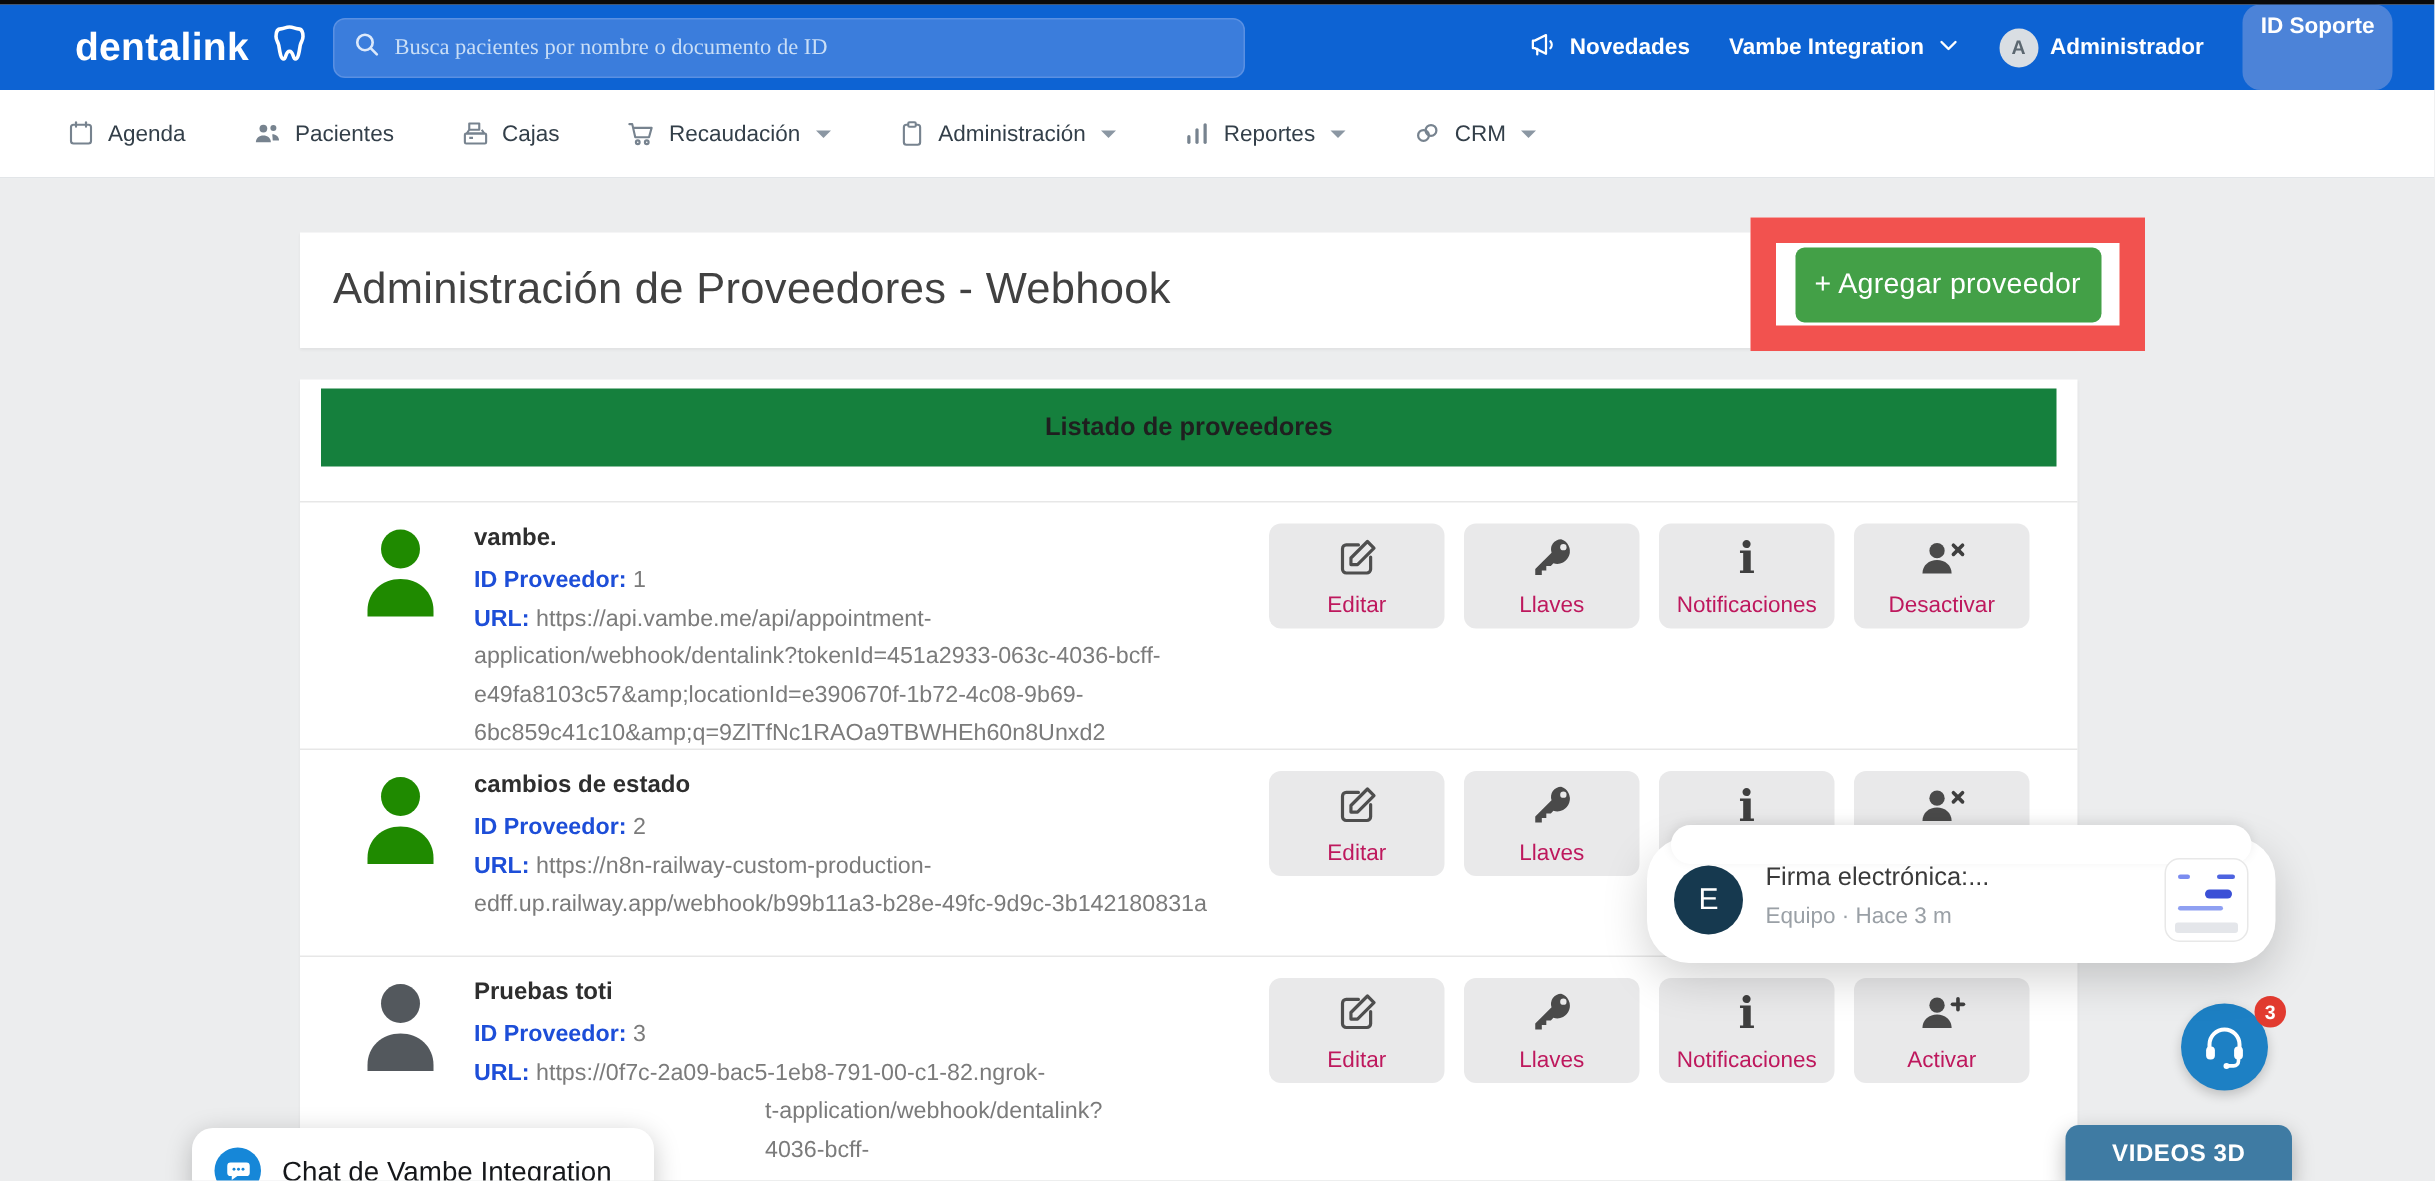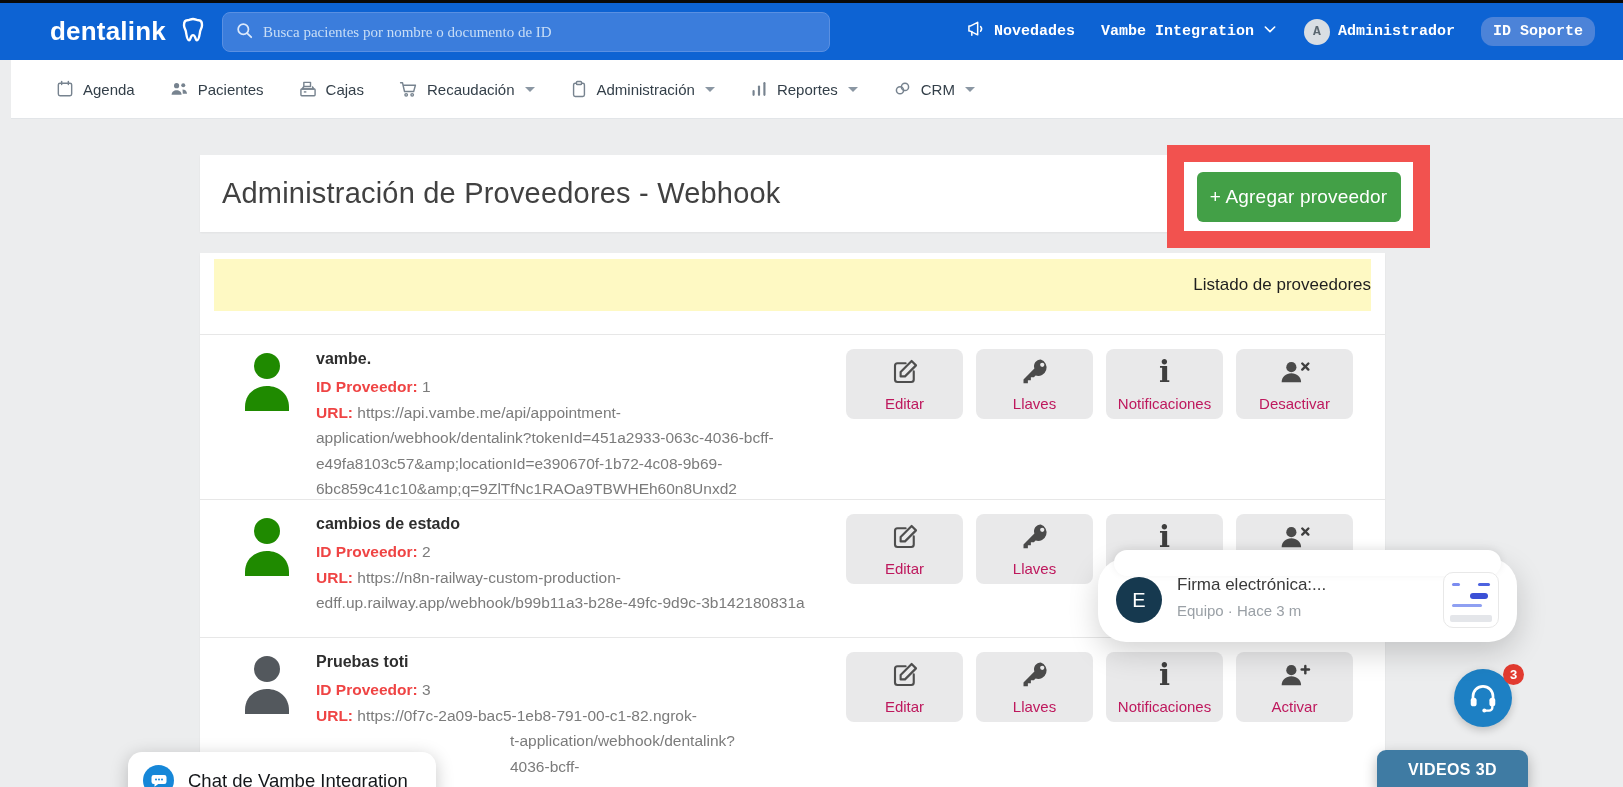--- a/index.html
+++ b/index.html
@@ -20,73 +20,73 @@
   .searchbox {
     position:absolute; left:222px; top:9px; width:608px; height:40px;
     background:#3b7ddc; border:1px solid #5a90e2; border-radius:8px;
     display:flex; align-items:center; padding:0 12px; gap:9px;
   }
   .searchbox input {
     flex:1; background:transparent; border:none; outline:none;
     color:#eaf2fc; font-size:15px; font-family:Liberation Serif, serif;
   }
   .searchbox input::placeholder { color:#c9def6; opacity:1; }
-  .hdr-right { position:absolute; right:28px; top:0; height:57px; display:flex; align-items:center; gap:26px;font-family:Liberation Mono, monospace; }
+  .hdr-right { position:absolute; right:28px; top:0; height:57px; display:flex; gap:26px; }
   .hdr-item { display:flex; align-items:center; gap:8px; color:#fff; font-size:15px; font-weight:600; cursor:pointer; }
   .avatar-a {
     width:26px; height:26px; border-radius:50%; background:#d9dee3; color:#5b6770;
     font-size:13px; font-weight:700; display:flex; align-items:center; justify-content:center;
   }
   .support-badge {
     background:#4c83d8; color:#fff; font-size:15px; font-weight:600;
     padding:6px 12px; border-radius:12px; cursor:pointer;
   }
 
   
   .navbar {
-    position:absolute; top:60px; left:11px; right:0; height:59px; background:#fff;
-    border-bottom:1px solid #e2e5e8; display:flex; align-items:center; gap:34px;
+    position:absolute; top:60px; left:0; right:0; height:59px; background:#fff;
+    border-bottom:1px solid #e2e5e8; display:flex; align-items:center; gap:44px;
     padding-left:44px; z-index:30;
   }
   .nav-item { display:flex; align-items:center; gap:8px; color:#333f49; font-size:15px; font-weight:500; cursor:pointer; }
   .nav-item svg { display:block; }
   .caret { width:0; height:0; border-left:5px solid transparent; border-right:5px solid transparent; border-top:5px solid #8b97a3; margin-left:2px; }
 
   
   .card { position:absolute; left:200px; width:1185px; background:#fff; box-shadow:0 1px 2px rgba(0,0,0,.05); z-index:1; }
   .title-card { top:155px; height:77px; }
   .title-card h1 { font-size:29px; font-weight:300; color:#414141; line-height:77px; padding-left:22px; letter-spacing:.2px; }
   .list-card { top:253px; height:534px; }
   .list-header {
-    margin:6px 14px 0; height:52px; background:#fef9c3;
-    text-align:right; line-height:52px; font-size:17px; font-weight:400; color:#1f1f1f;
+    margin:6px 14px 0; height:52px; background:#15803d;
+    text-align:center; line-height:52px; font-size:17px; font-weight:700; color:#1f1f1f;
   }
   .rows { margin-top:23px; }
   .prov-row { position:relative; border-top:1px solid #e7e7e7; }
   .avatar { position:absolute; left:42px; top:17px; }
   .avatar.active { color:#1f8a00; }
   .avatar.inactive { color:#53585d; }
   .prov-info { margin-left:116px; padding-top:14px; width:512px; }
   .p-name { font-size:16px; font-weight:700; color:#2e2e2e; line-height:20px; margin-bottom:5px; }
   .p-line { font-size:15.5px; color:#7b7b7b; line-height:25.5px; overflow-wrap:anywhere; }
-  .p-line b { color:#ef4444; font-weight:700; }
+  .p-line b { color:#1d4ed8; font-weight:700; }
   .url-cont { margin-left:194px; }
   .actions { position:absolute; left:646px; top:14px; display:flex; gap:13px; }
   .action-btn {
     width:117px; height:70px; background:#e9e9ea; border-radius:8px; border:none; cursor:pointer;
     display:flex; flex-direction:column; align-items:center; justify-content:flex-end;
     padding-bottom:7px; font-family:inherit;
   }
   .action-icon { flex:1; display:flex; align-items:center; justify-content:center; }
   .action-label { font-size:15px; color:#be185d; line-height:17px; }
   .info-glyph { font-family:"DejaVu Serif","Liberation Serif",serif; font-weight:700; font-size:29px; color:#3f3f3f; line-height:1; }
 
   
   .highlight-box {
-    position:absolute; left:1167px; top:145px; width:263px; height:103px;
+    position:absolute; left:1167px; top:145px; width:263px; height:89px;
     background:#fff; border:17px solid #f2524f; z-index:6;
     display:flex; align-items:center; justify-content:center;
   }
   .add-btn {
     width:204px; height:50px; background:#43a047; color:#fff; border:none; border-radius:6px;
     font-size:19px; font-family:inherit; cursor:pointer; letter-spacing:.2px;
   }
 
   
   .notif {

